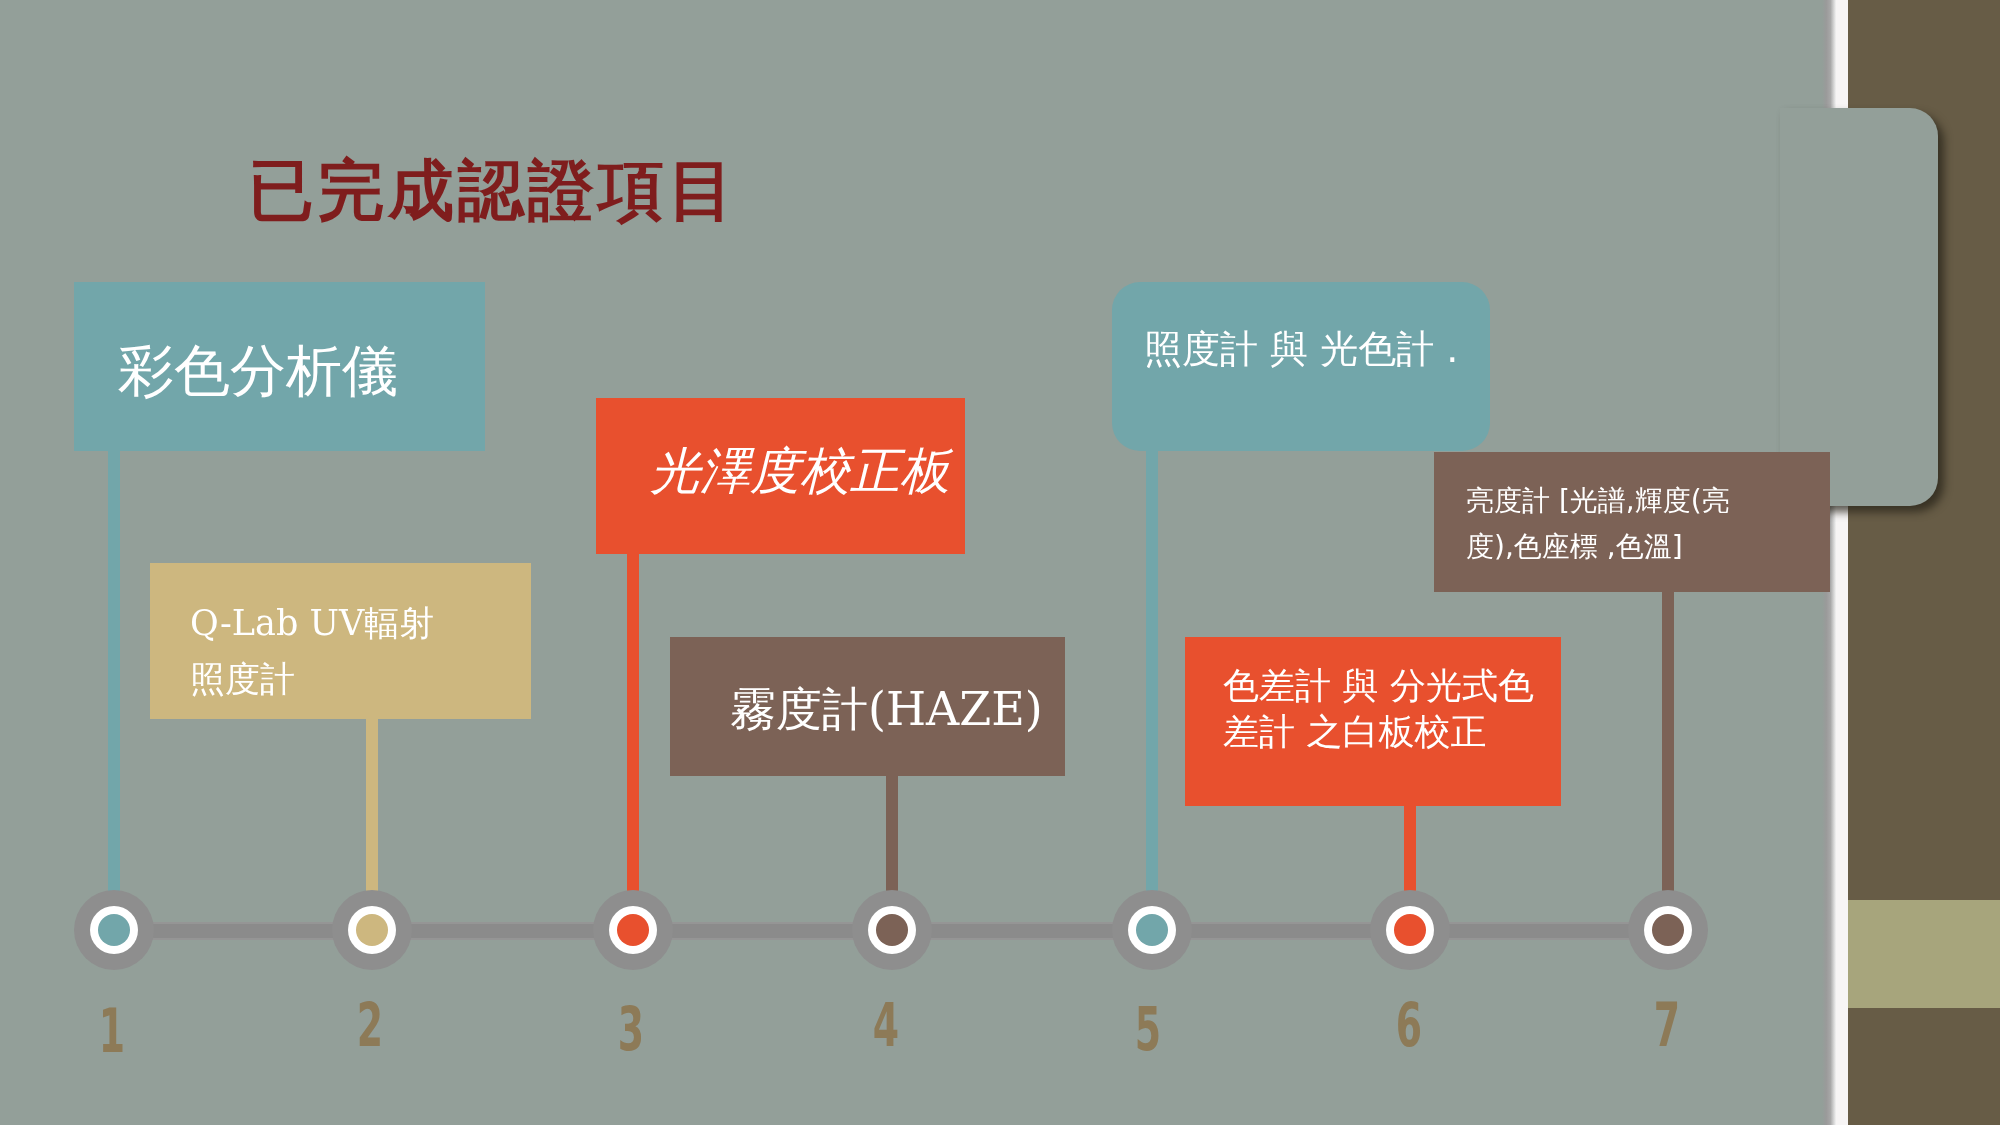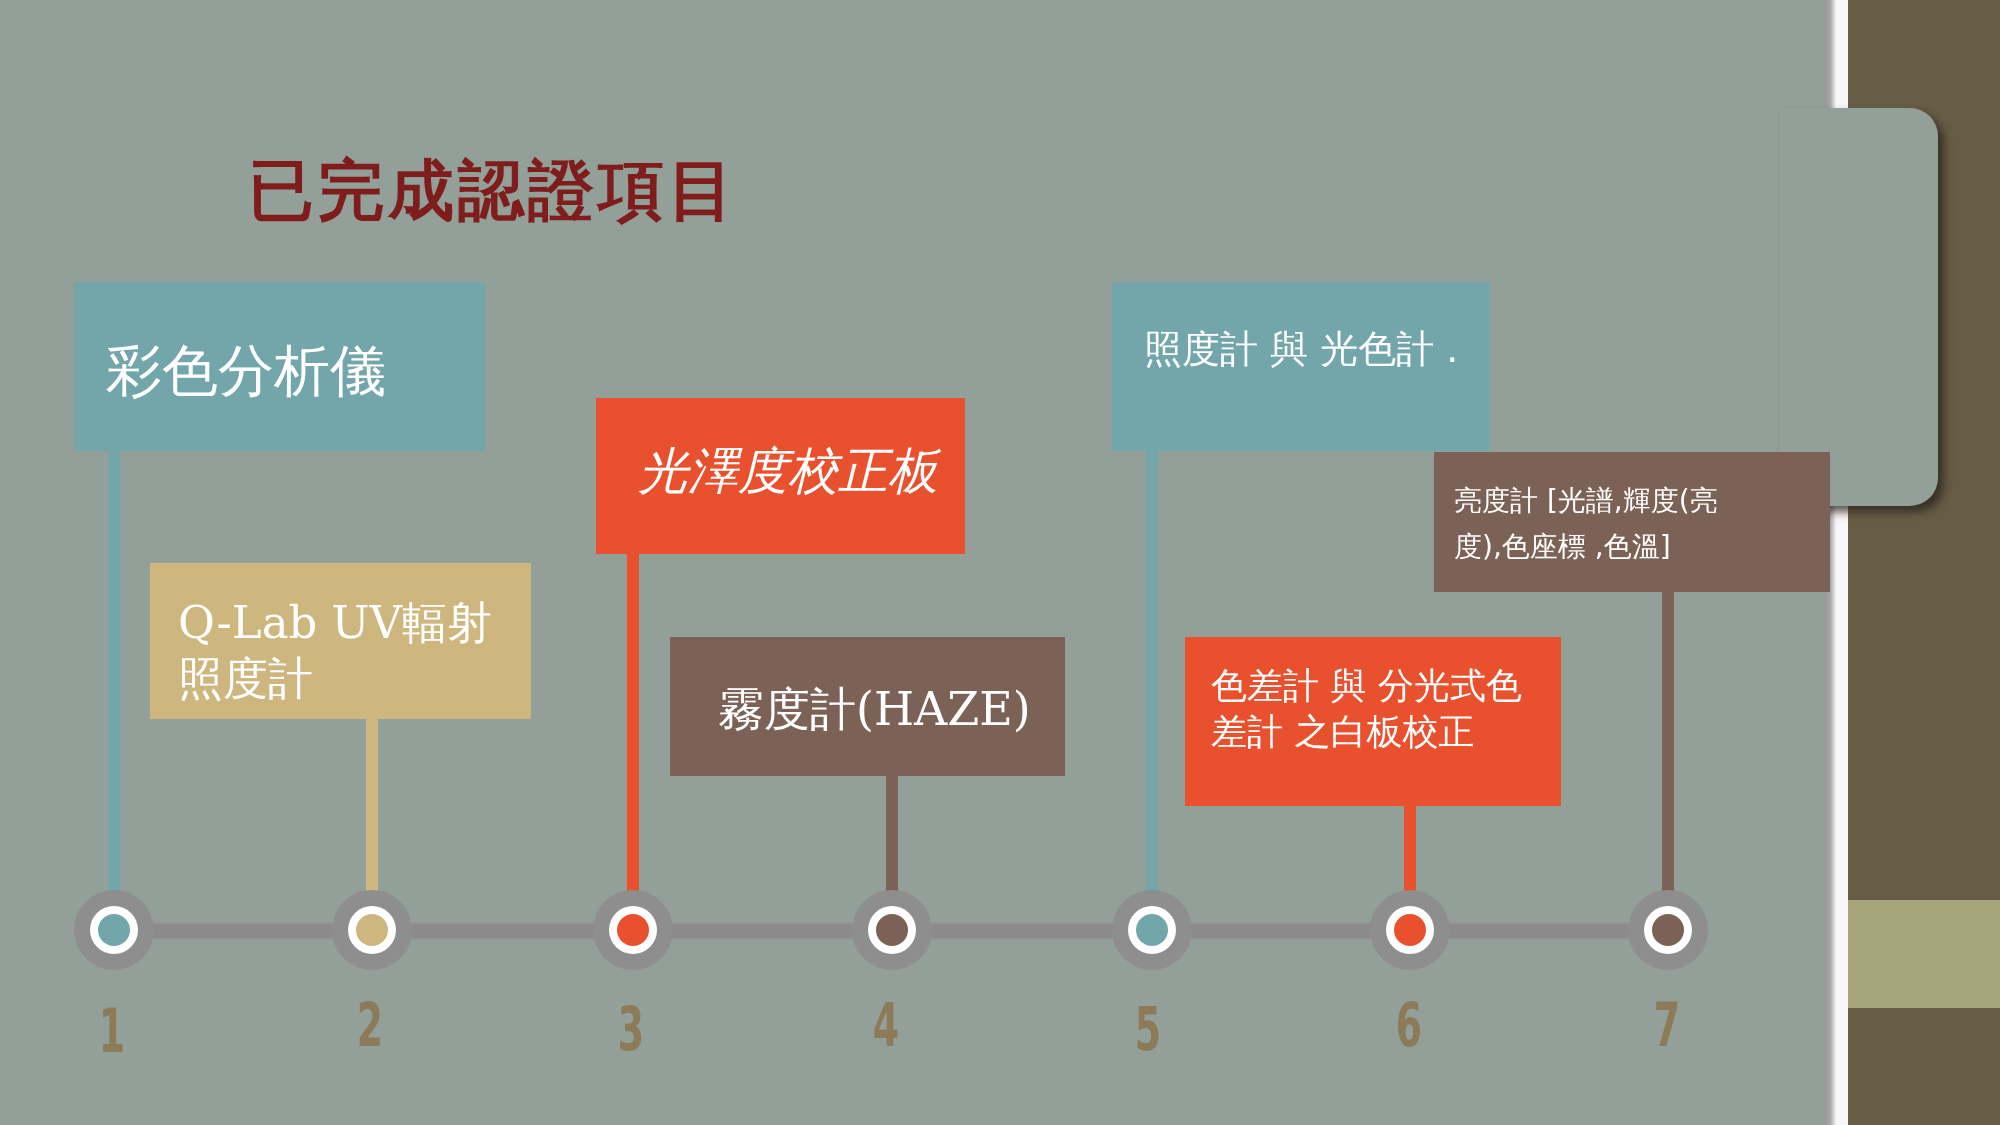--- a/index.html
+++ b/index.html
@@ -13,21 +13,21 @@
     background: linear-gradient(to right, #939f99, #9a9a9a 30%, #a7a7a7 60%, #f3f3f3); }
   .edge-white { position: absolute; left: 1836px; top: 0; width: 12px; height: 1125px; background: #f7f5f5; }
   .right-panel { position: absolute; left: 1848px; top: 0; width: 152px; height: 1125px; background: #675c46; }
   .right-stripe { position: absolute; left: 1848px; top: 900px; width: 152px; height: 108px; background: #a7a57c; }
   .tab { position: absolute; left: 1780px; top: 108px; width: 158px; height: 398px;
     background: #939f99; border-radius: 0 28px 28px 0;
     box-shadow: 6px 6px 8px rgba(40,36,25,0.75); }
   .title { position: absolute; left: 248px; top: 146px; font-size: 66px; font-weight: bold;
     color: #7f1d1d; letter-spacing: 4px; white-space: nowrap; }
   .box { position: absolute; color: #ffffff; box-sizing: border-box; }
-  .box .label { display: block; white-space: pre-line; }
+  .box .label { display: block; white-space: pre-line; margin-left: 12px; }
   .teal { background: #72a6aa; }
   .tan { background: #cdb77f; }
   .orange { background: #e8502e; }
   .brown { background: #7c6256; }
   .stem { position: absolute; width: 12px; }
   .axis { position: absolute; left: 114px; top: 922px; width: 1556px; height: 18px; background: #8b8b8b;
     border-top: 2px solid #959595; border-bottom: 2px solid #959595; box-sizing: border-box; }
   .node-outer { position: absolute; width: 80px; height: 80px; border-radius: 50%; background: #8e8e8e; }
   .node-ring { position: absolute; left: 16px; top: 16px; width: 48px; height: 48px; border-radius: 50%;
     background: #ffffff; }
@@ -55,34 +55,34 @@
 <div class="stem orange" style="left:627px;  top:554px; height:377px;"></div>
 <div class="stem brown" style="left:886px;  top:776px; height:155px;"></div>
 <div class="stem teal" style="left:1146px; top:451px; height:480px;"></div>
 <div class="stem orange" style="left:1404px; top:776px; height:155px;"></div>
 <div class="stem brown" style="left:1662px; top:592px; height:339px;"></div>
 
 <div class="box teal" style="left:74px; top:282px; width:411px; height:169px; padding:52px 0 0 32px; font-size:56px;">
   <span class="label">彩色分析儀</span>
 </div>
 
-<div class="box tan" style="left:150px; top:563px; width:381px; height:156px; padding:32px 0 0 28px; font-size:45px; line-height:56px; font-family:'DejaVu Serif', serif;">
+<div class="box tan" style="left:150px; top:563px; width:381px; height:156px; padding:32px 0 0 28px; font-size:35px; line-height:56px; font-family:'DejaVu Serif', serif;">
   <span class="label">Q-Lab UV輻射
 照度計</span>
 </div>
 
 <div class="box orange" style="left:596px; top:398px; width:369px; height:156px; padding:40px 0 0 42px; font-size:50px;font-style:italic;">
   <span class="label">光澤度校正板</span>
 </div>
 
 <div class="box brown" style="left:670px; top:637px; width:395px; height:139px; padding:42px 0 0 48px; font-size:46px; font-family:'DejaVu Serif', serif;">
   <span class="label">霧度計(HAZE)</span>
 </div>
 
-<div class="box teal" style="left:1112px; top:282px; width:378px; height:169px; padding:42px 0 0 32px; font-size:38px;">
+<div class="box teal" style="left:1112px; top:282px; width:378px; height:169px; padding:42px 0 0 20px; font-size:38px;border-radius:28px;">
   <span class="label">照度計 與 光色計 .</span>
 </div>
 
 <div class="box orange" style="left:1185px; top:637px; width:376px; height:169px; padding:26px 0 0 26px; font-size:36px; line-height:46px;">
   <span class="label">色差計 與 分光式色
 差計 之白板校正</span>
 </div>
 
 <div class="box brown" style="left:1434px; top:452px; width:396px; height:140px; padding:26px 0 0 20px; font-size:28px; line-height:46px;">
   <span class="label">亮度計 [光譜,輝度(亮

